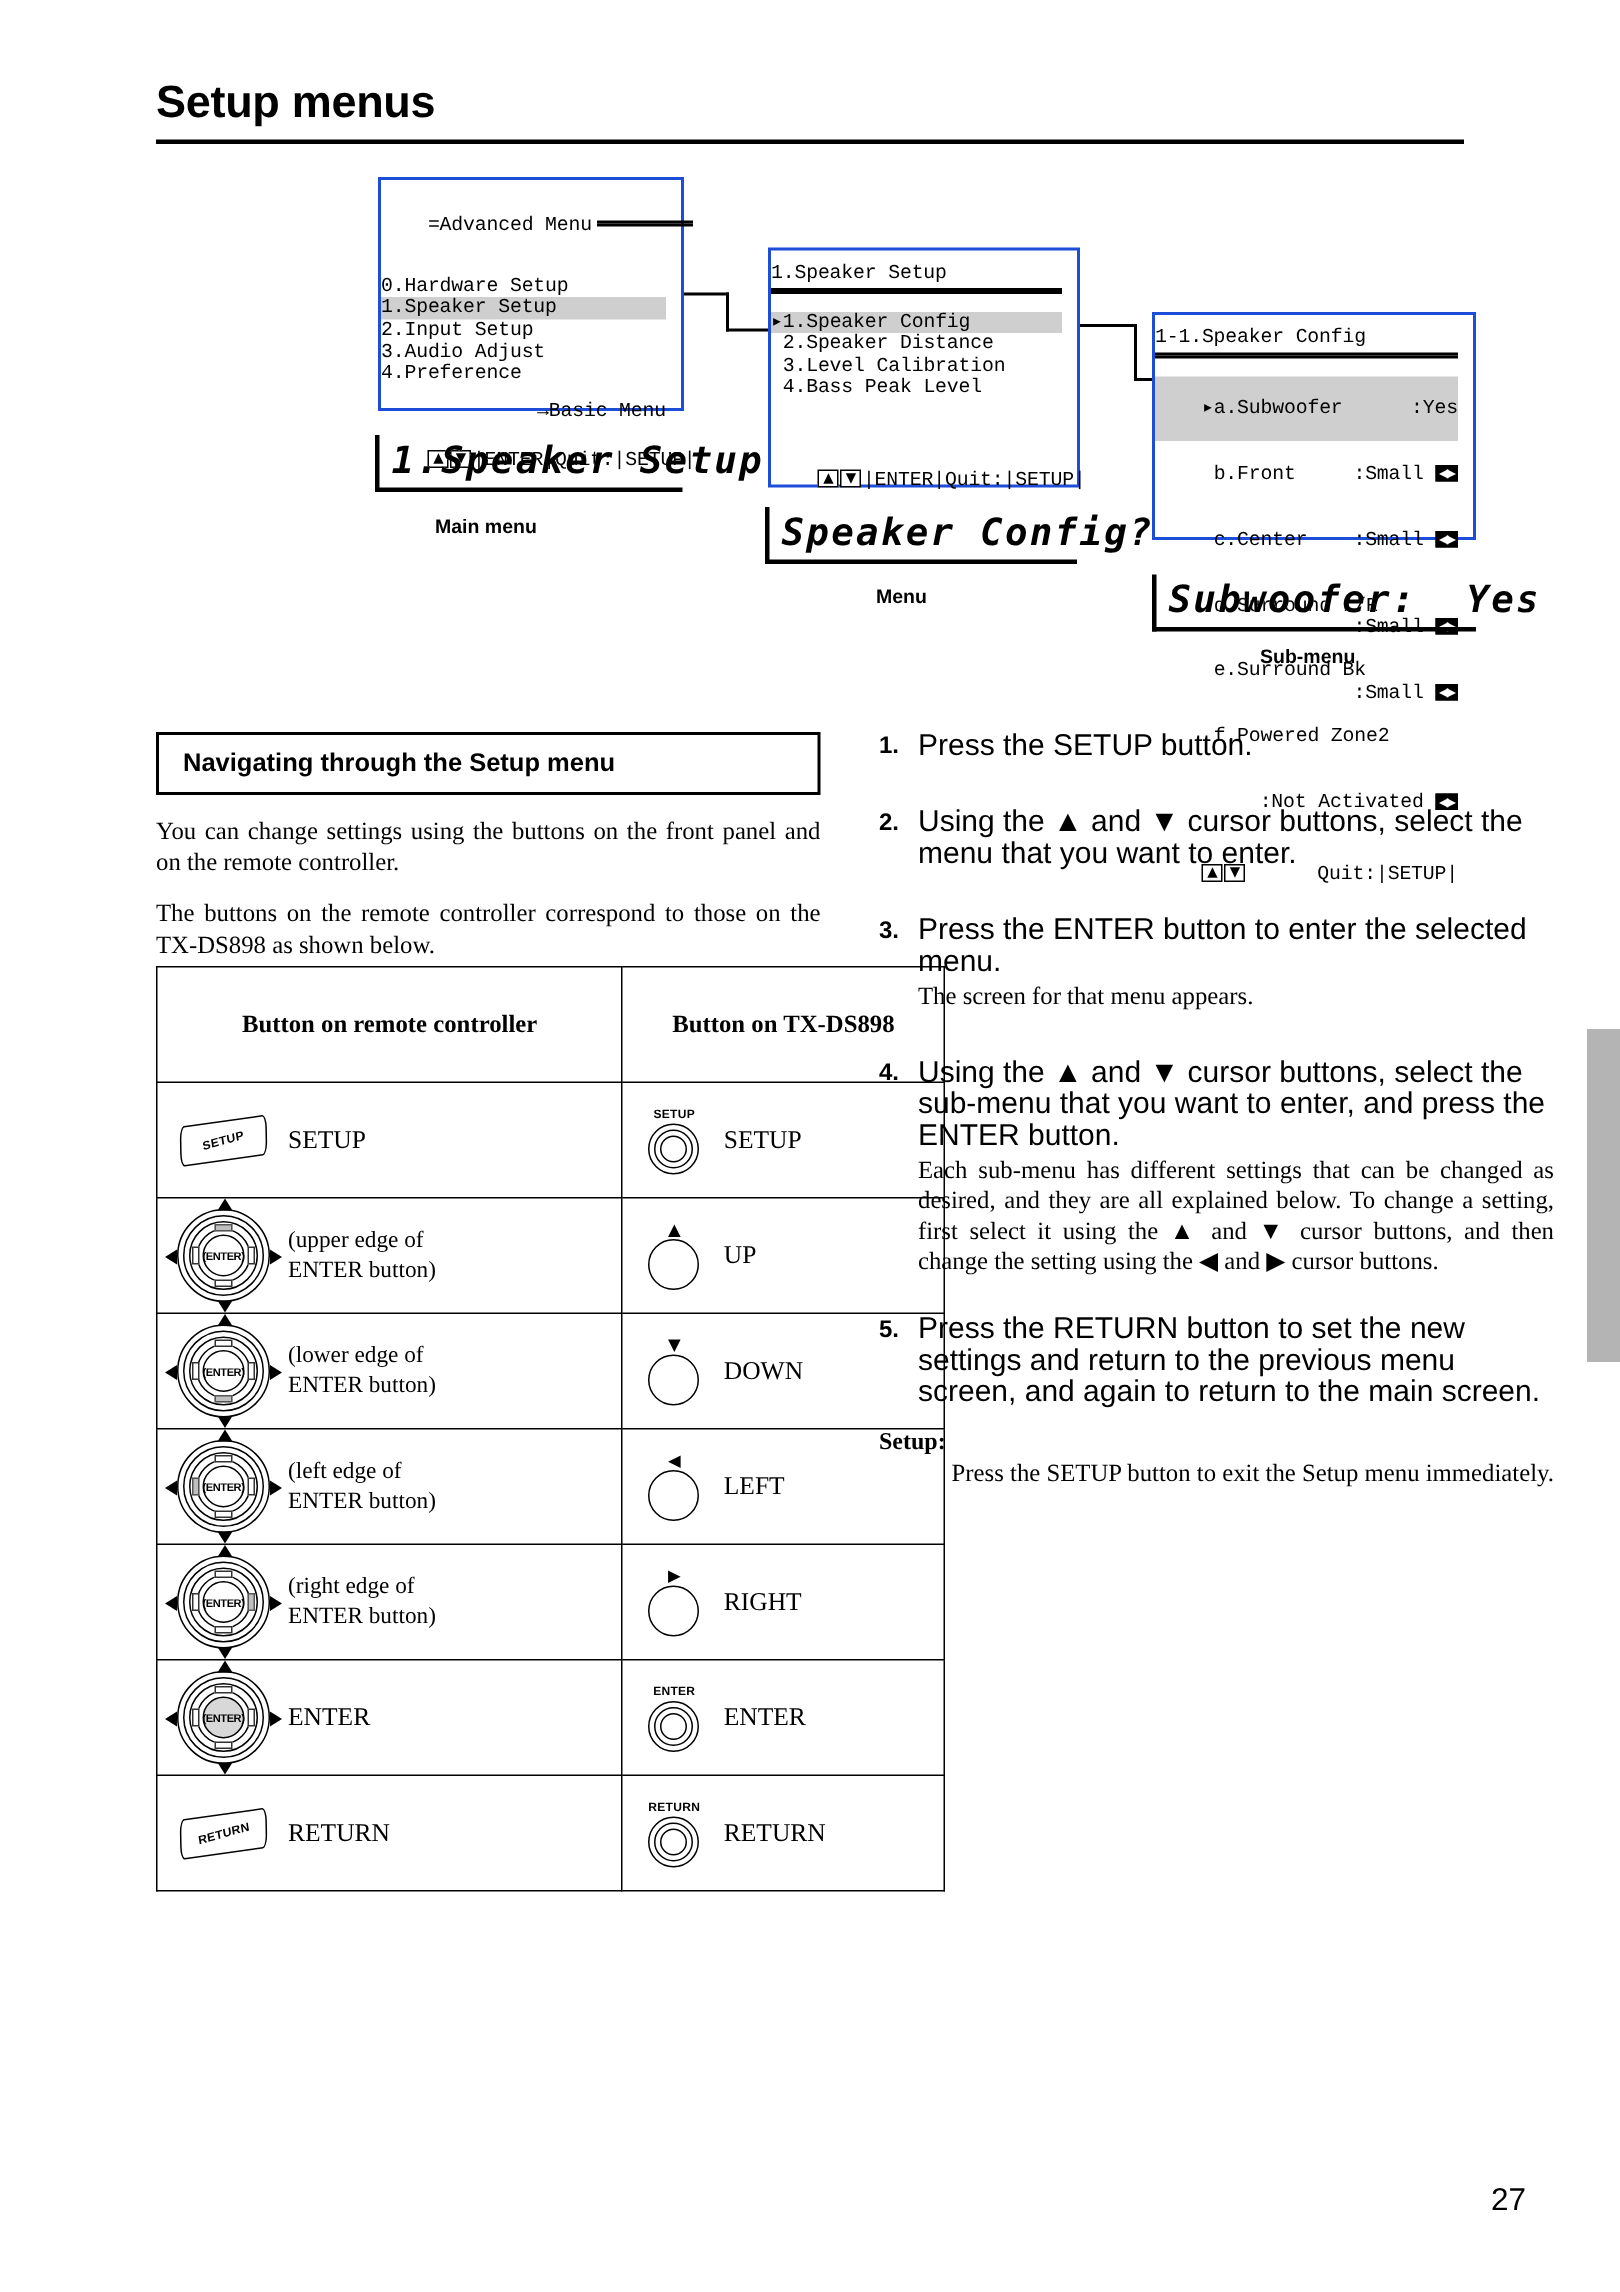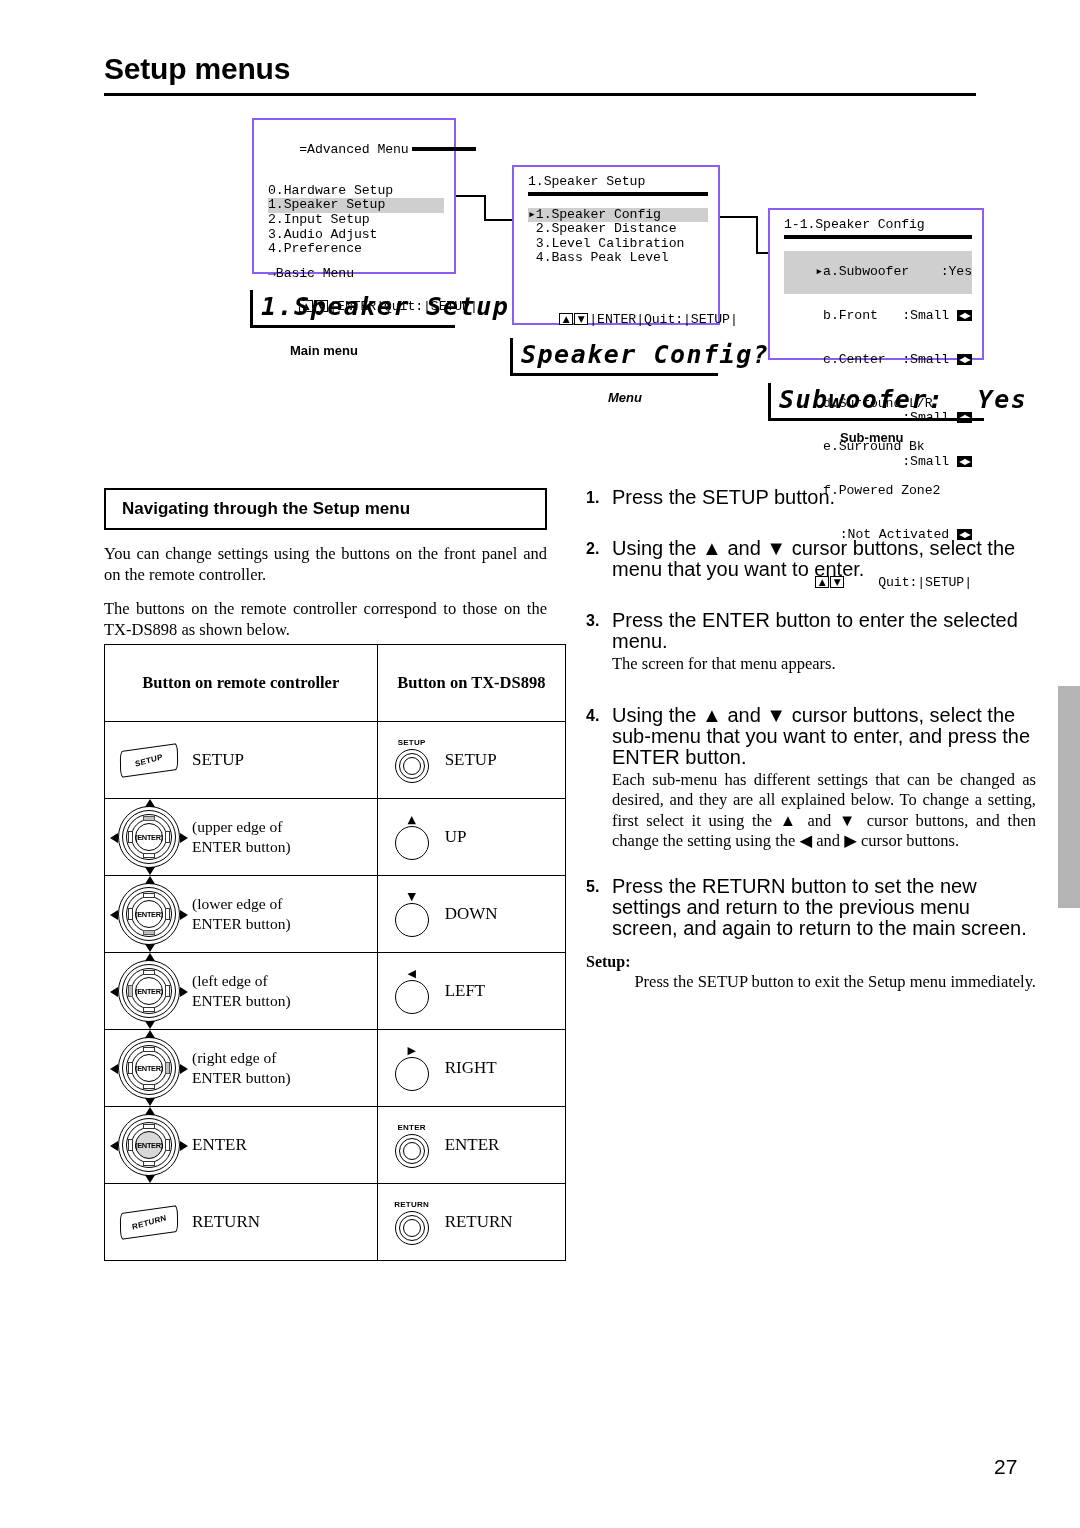--- a/index.html
+++ b/index.html
@@ -20,26 +20,26 @@
     font-weight: bold; font-size: 30px; letter-spacing: -0.2px;
   }
   #title-rule {
     position: absolute; left: 104px; top: 93px; width: 872px; height: 3px;
     background: #000;
   }
 
   
   .osd {
     position: absolute;
-    border: 2px solid #8b5cf6;
+    border: 2px solid #1d4ed8;
     background: #fff;
     font-family: "Liberation Mono", monospace;
     font-size: 13.2px;
     line-height: 14.6px;
-    padding: 8px 10px 6px 14px;
+    padding: 8px 10px 6px 0;
     letter-spacing: -0.1px;
     z-index: 3;
   }
   .osd .ln { white-space: pre; }
   .osd .hl { background: #cfcfcf; display: block; }
   .osd-rule {
     height: 0; border-top: 2px solid #000; border-bottom: 2px solid #000;
     margin: 2px 0 12px 0;
   }
   .navbar { white-space: pre; margin-top: 4px; }
@@ -98,40 +98,40 @@
   #vfd-3 { left: 768px; top: 383px; width: 216px; }
 
   
   .caption {
     position: absolute;
     font-family: "Liberation Sans", sans-serif;
     font-weight: bold; font-size: 13px;
     z-index: 3;
   }
   #cap-main { left: 290px; top: 343px; }
-  #cap-menu { left: 608px; top: 390px; font-style: italic; }
+  #cap-menu { left: 584px; top: 390px; }
   #cap-sub  { left: 840px; top: 430px; }
 
   
   #left-col { position: absolute; left: 104px; top: 488px; width: 443px; }
 
   #section-head {
     border: 2px solid #000; padding: 9px 0 9px 16px;
     font-family: "Liberation Sans", sans-serif;
     font-weight: bold; font-size: 17px;
   }
   .para {
     font-size: 16.5px; line-height: 20.5px; text-align: justify;
     margin-top: 14px;
   }
 
   
   #btn-table {
     position: absolute; left: 104px; top: 644px;
-    width: 462px; border-collapse: collapse;
+    width: 526px; border-collapse: collapse;
   }
   #btn-table td, #btn-table th { border: 1.6px solid #000; }
   #btn-table th {
     font-family: "Liberation Serif", serif; font-weight: bold;
     font-size: 16.5px; padding: 7px 4px;
   }
   .cell-remote { width: 262px; height: 77px; }
   .cell-unit   { width: 181px; height: 77px; }
   .cell-inner {
     display: flex; align-items: center; height: 100%;
@@ -266,21 +266,21 @@
   <div class="ln">
     <span>=Advanced Menu</span><span style="display:inline-block;width:64px;border-top:2px solid #000;border-bottom:2px solid #000;height:0;vertical-align:middle;margin-left:3px;"></span>
   </div>
   <div style="height:12px;"></div>
   <div class="ln">0.Hardware Setup</div>
   <div class="ln hl">1.Speaker Setup</div>
   <div class="ln">2.Input Setup</div>
   <div class="ln">3.Audio Adjust</div>
   <div class="ln">4.Preference</div>
   <div style="height:10px;"></div>
-  <div class="ln" style="text-align:left;">→Basic Menu</div>
+  <div class="ln" style="text-align:right;">→Basic Menu</div>
   <div class="navbar">
     <span class="gbox">▲</span><span class="gbox">▼</span><span>|ENTER|Quit:|SETUP|</span>
   </div>
 </div>
 
 <div class="vfd" id="vfd-1">
   <span>1.Speaker Setup</span>
 </div>
 <div class="caption" id="cap-main">Main menu</div>
 

